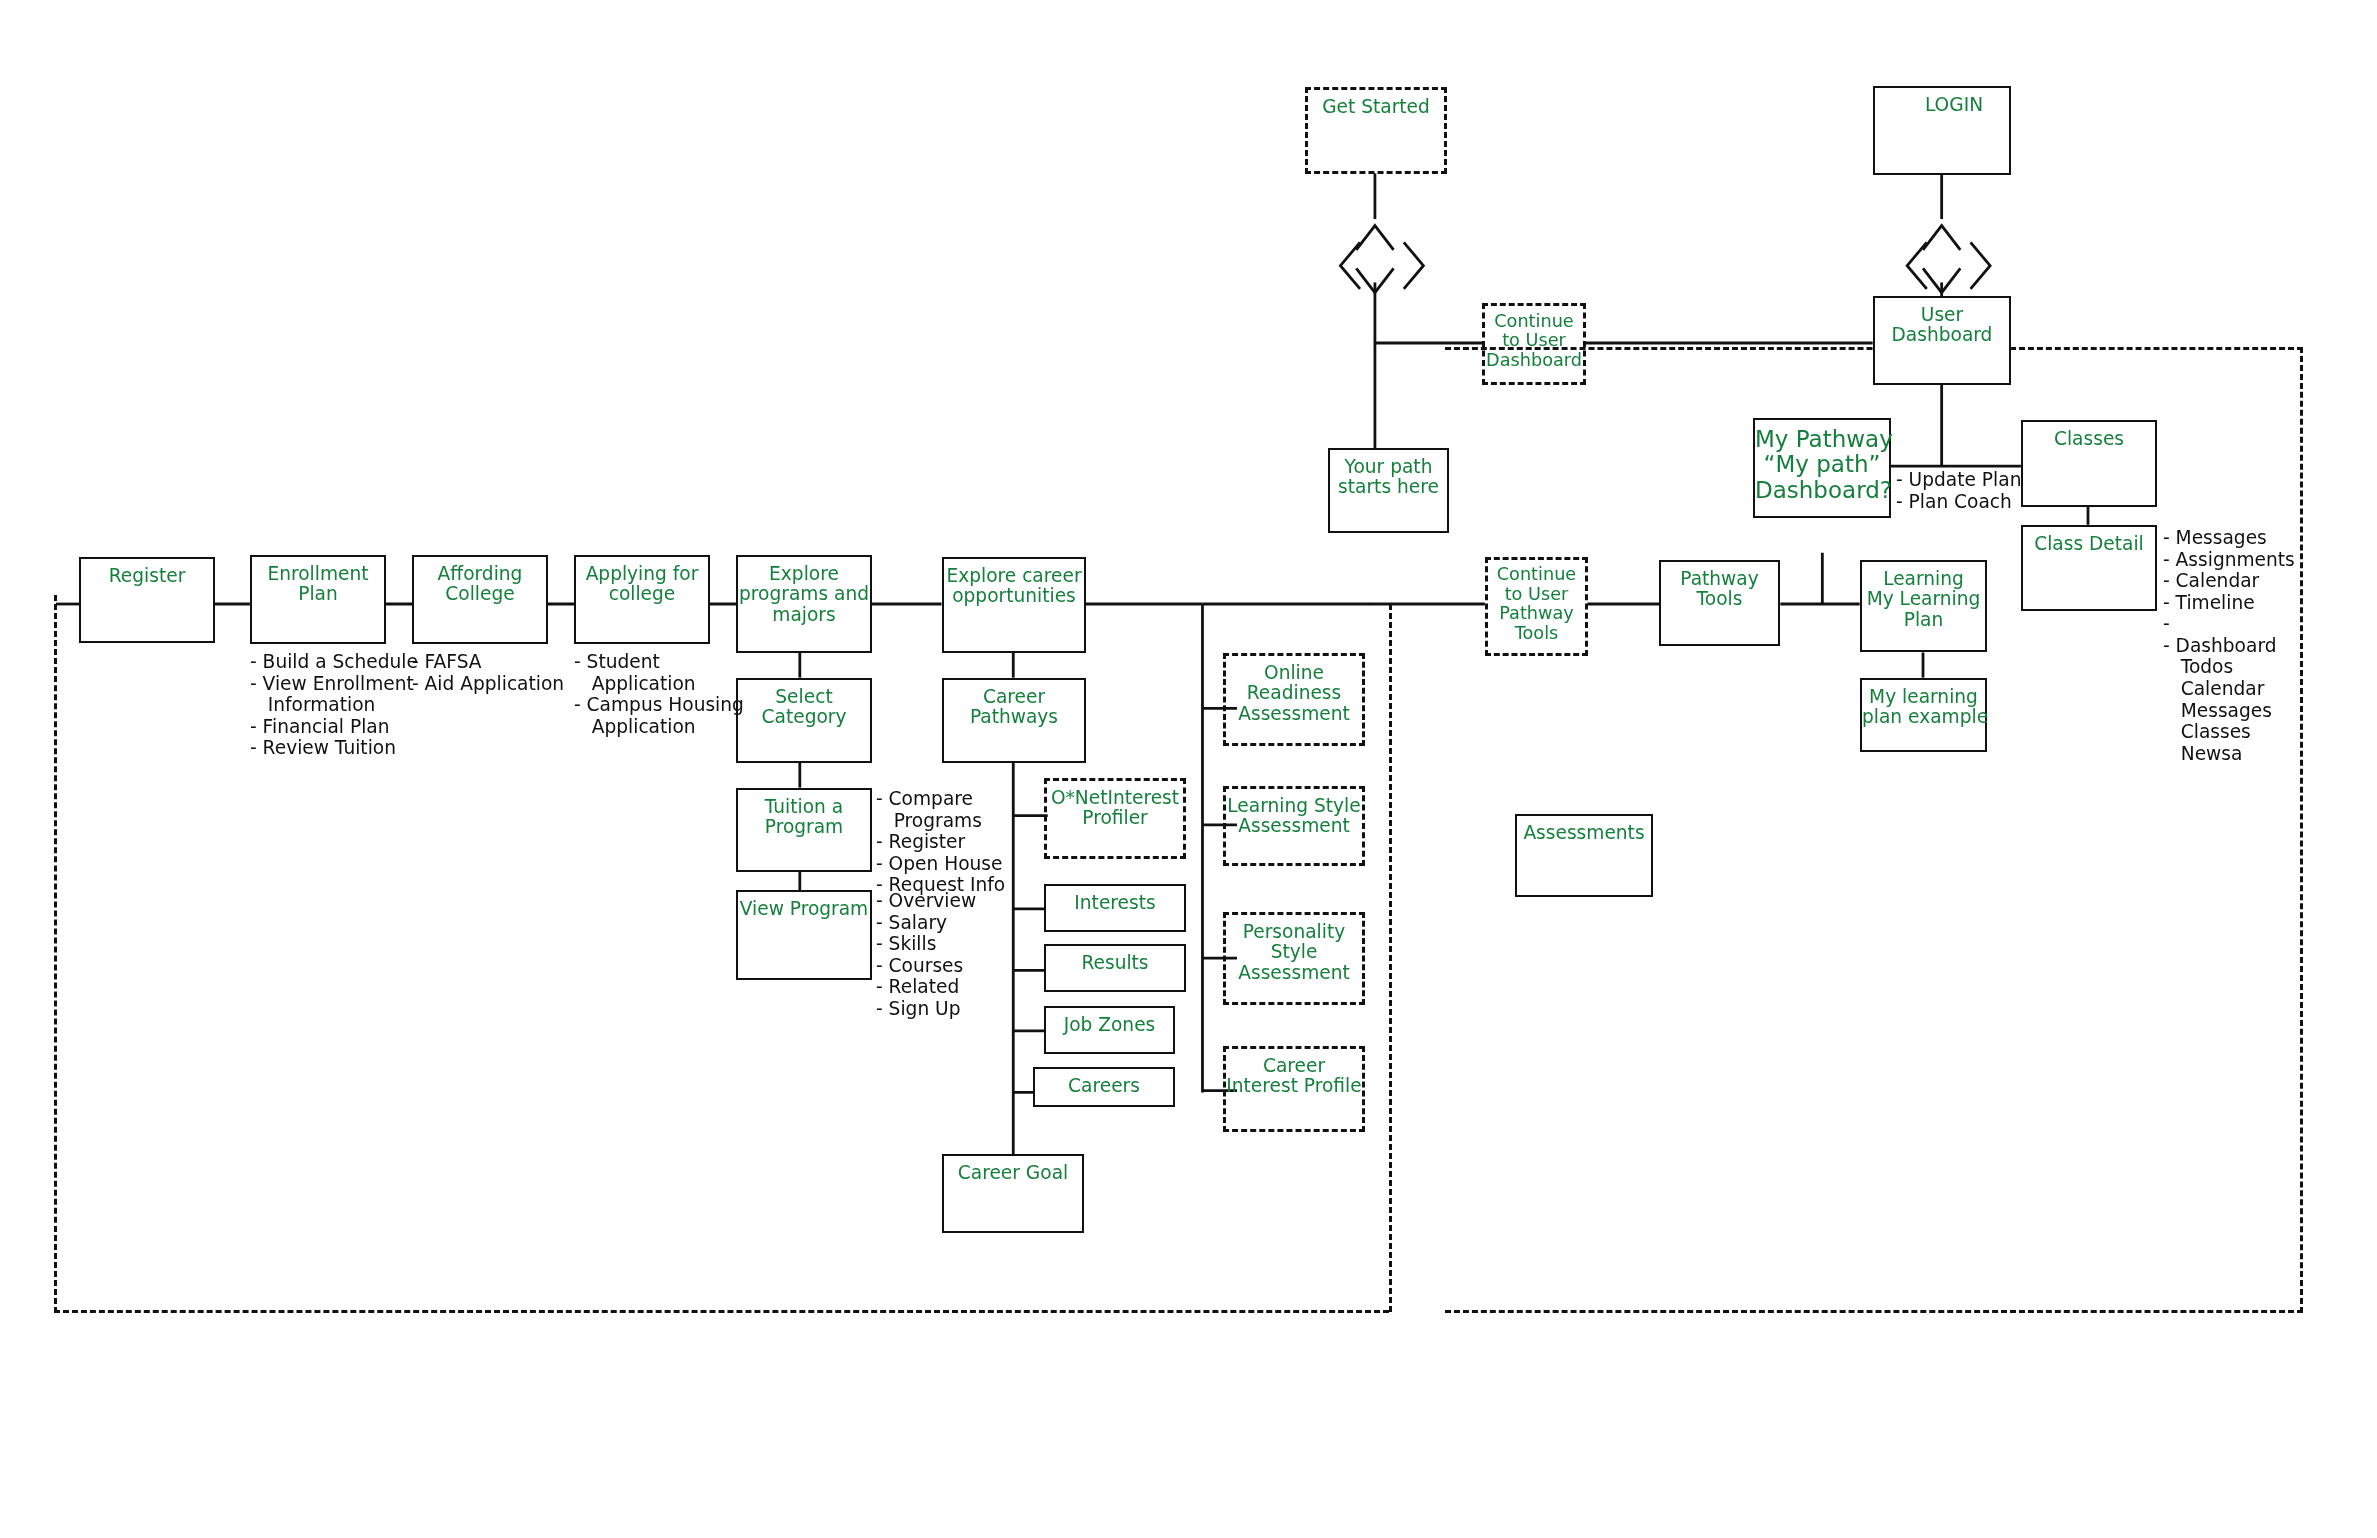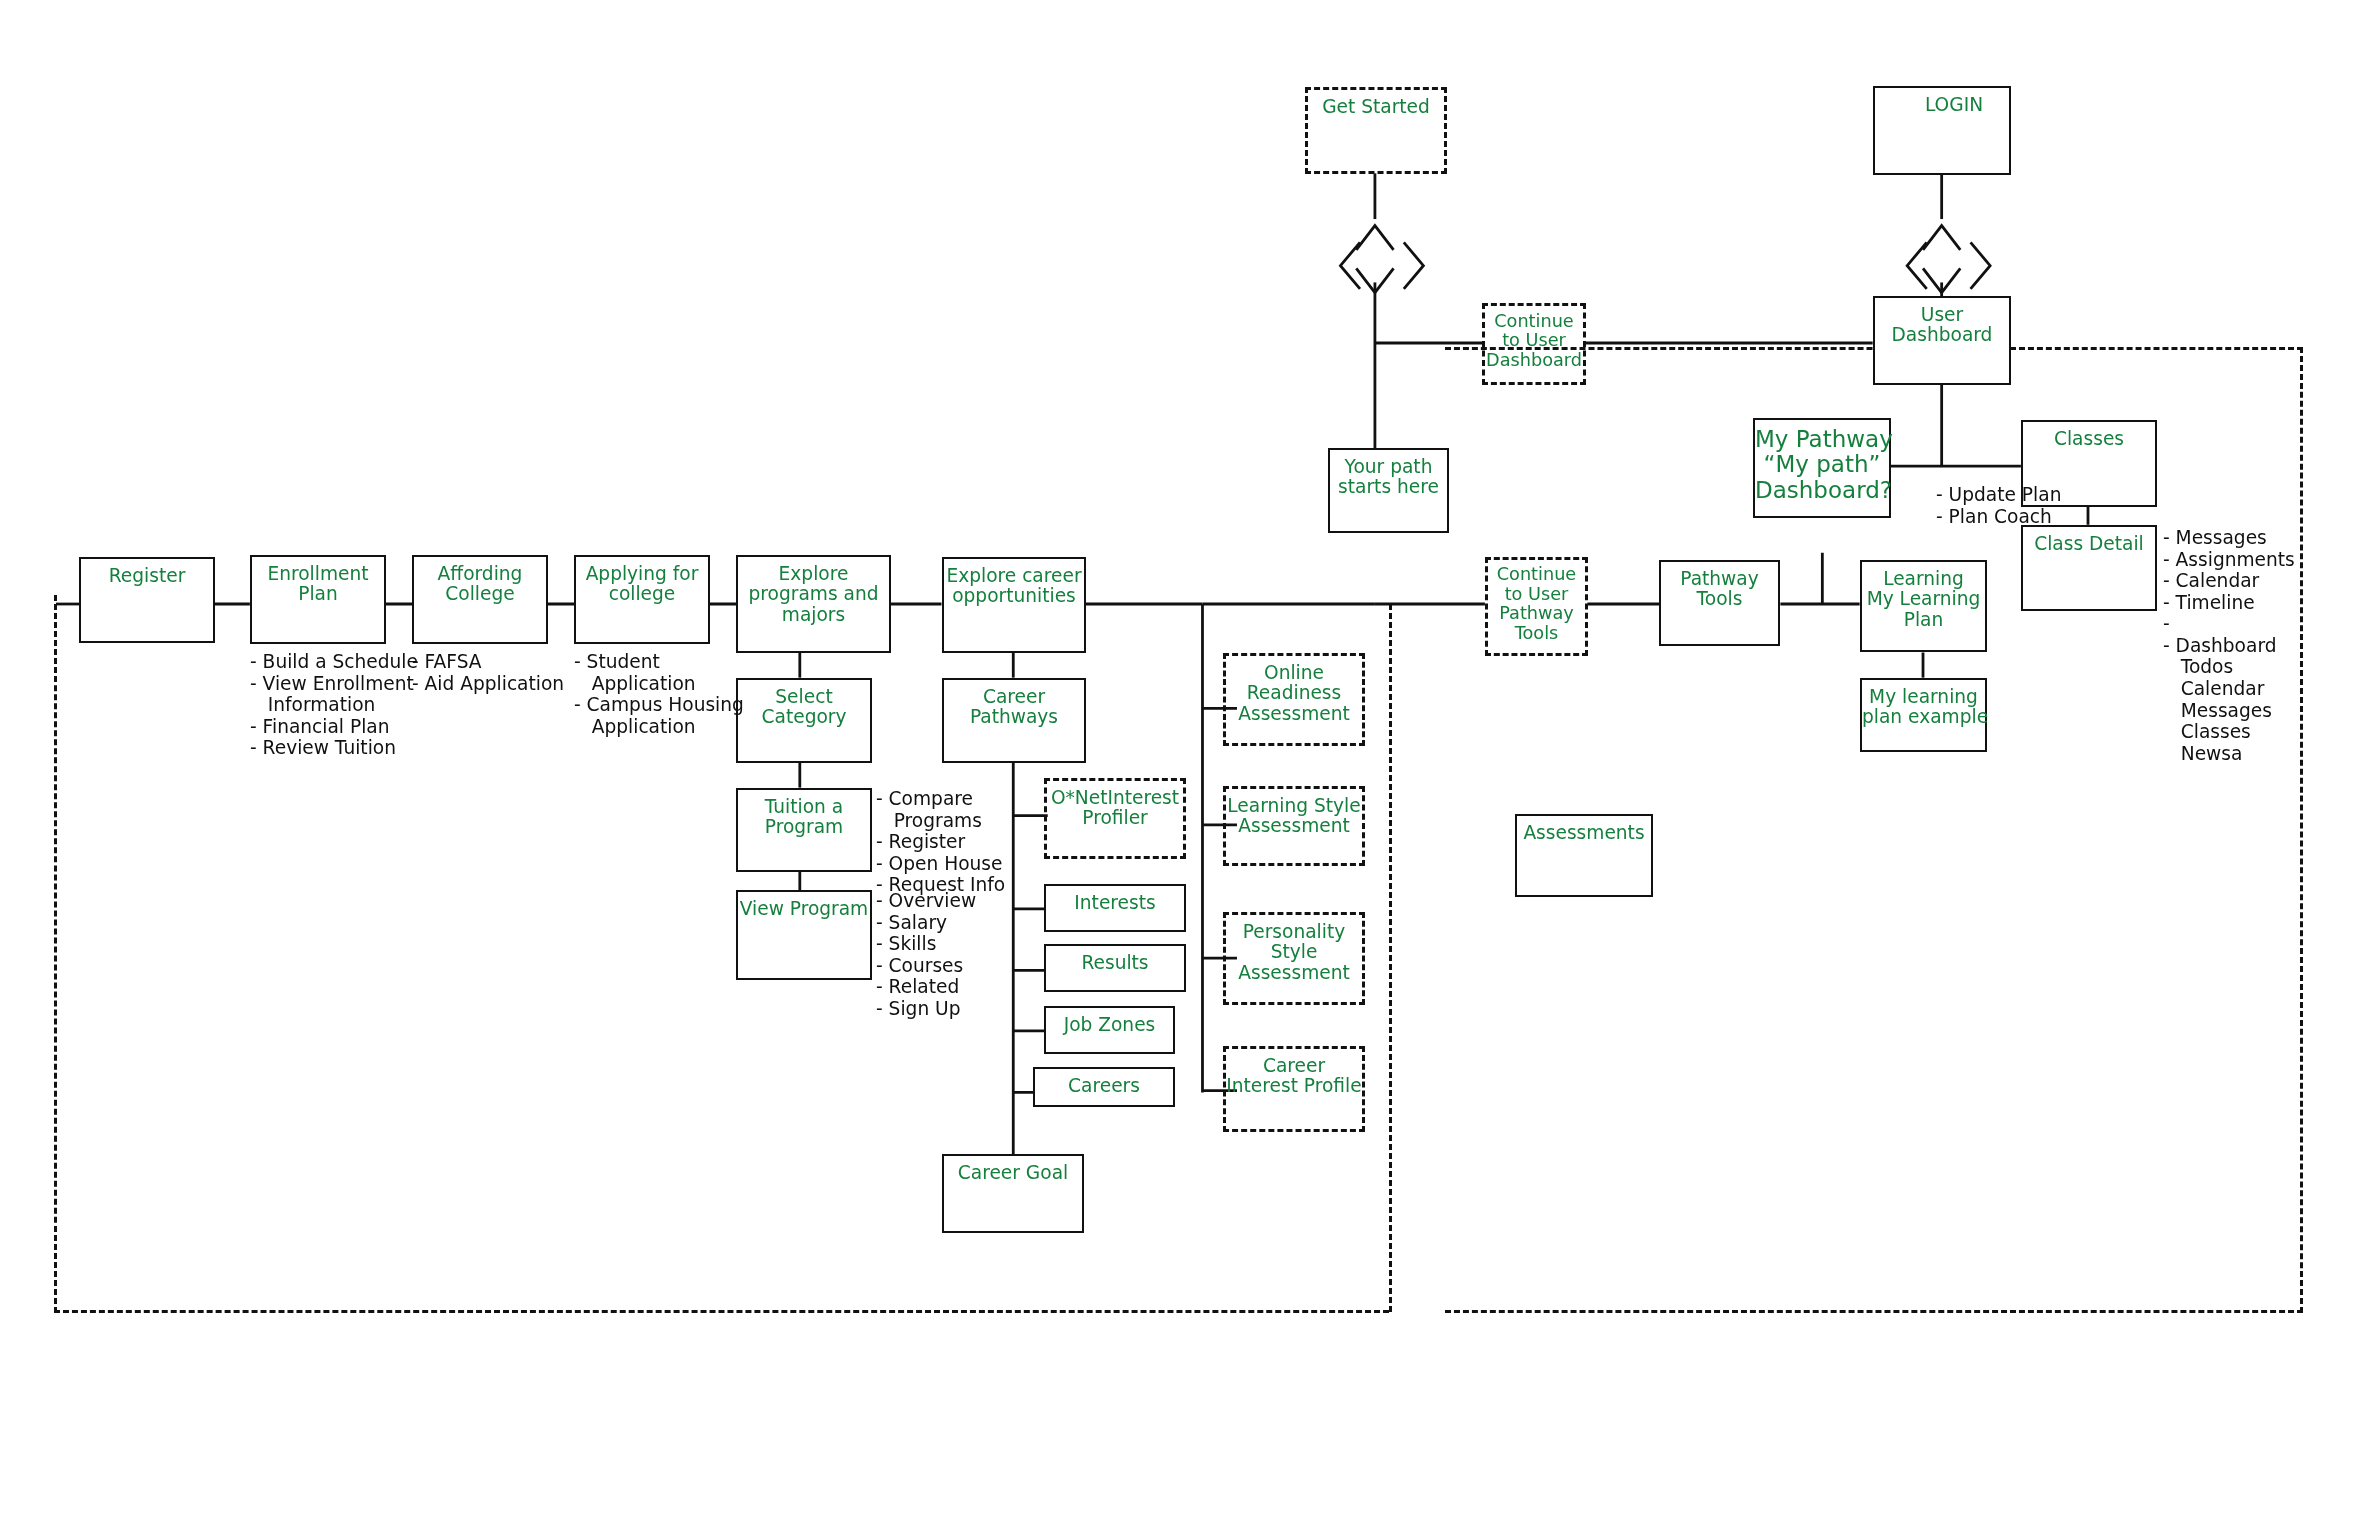--- a/index.html
+++ b/index.html
@@ -193,21 +193,21 @@
 
   <div class="node" style="left: 250px; top: 555px; width: 136px; height: 89px; white-space: pre;">Enrollment
 Plan</div>
 
   <div class="node" style="left: 412px; top: 555px; width: 136px; height: 89px; white-space: pre;">Affording
 College</div>
 
   <div class="node" style="left: 574px; top: 555px; width: 136px; height: 89px; white-space: pre;">Applying for
 college</div>
 
-  <div class="node" style="left: 736px; top: 555px; width: 155px; height: 98px; white-space: pre;">Explore
+  <div class="node" style="left: 736px; top: 555px; width: 136px; height: 98px; white-space: pre;">Explore
 programs and
 majors</div>
 
   <div class="node" style="left: 942px; top: 557px; width: 144px; height: 96px; white-space: pre;">Explore career
 opportunities</div>
 
   <div class="node" style="left: 736px; top: 678px; width: 136px; height: 85px; white-space: pre;">Select
 Category</div>
 
   <div class="node" style="left: 736px; top: 788px; width: 136px; height: 84px; white-space: pre;">Tuition a
@@ -265,21 +265,21 @@
 - Open House
 - Request Info</div>
 
   <div class="annot" style="left: 876px; top: 890px; white-space: pre;">- Overview
 - Salary
 - Skills
 - Courses
 - Related
 - Sign Up</div>
 
-  <div class="annot" style="left: 1896px; top: 484px; white-space: pre; margin-left: 40px;">- Update Plan
+  <div class="annot" style="left: 1896px; top: 469px; white-space: pre;">- Update Plan
 - Plan Coach</div>
 
   <div class="annot" style="left: 2163px; top: 527px; white-space: pre;">- Messages
 - Assignments
 - Calendar
 - Timeline
 -
 - Dashboard
    Todos
    Calendar

